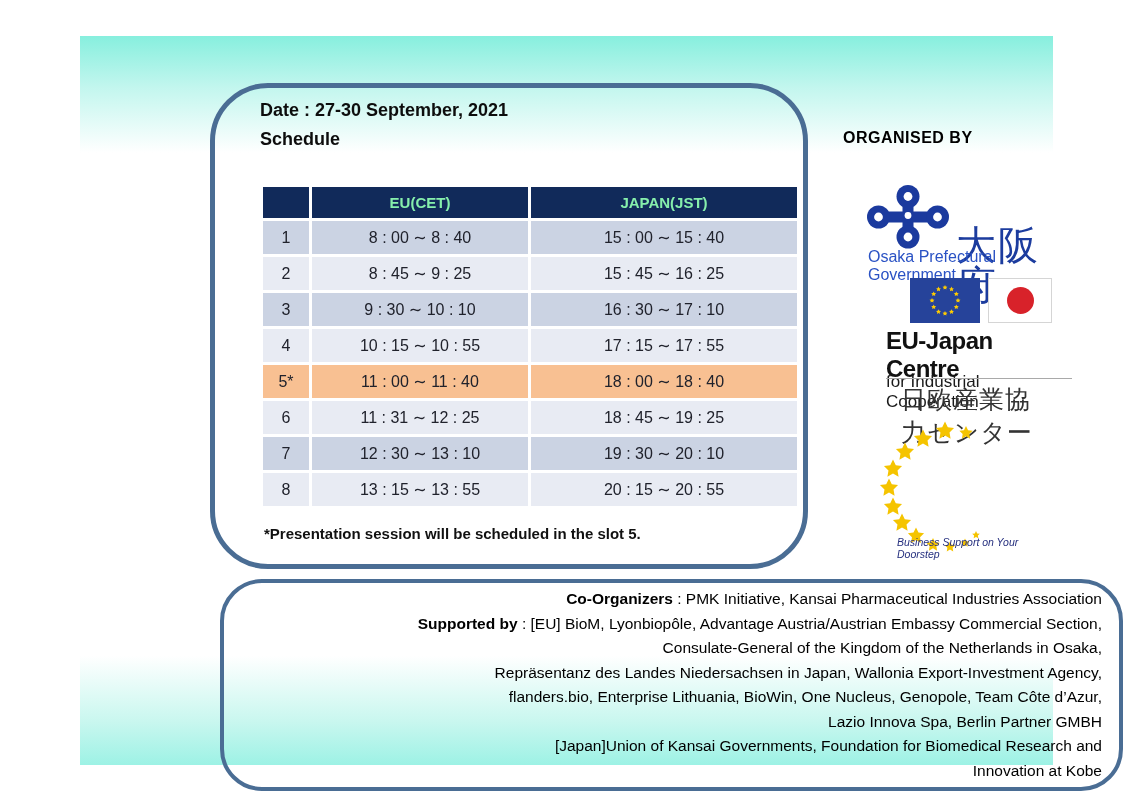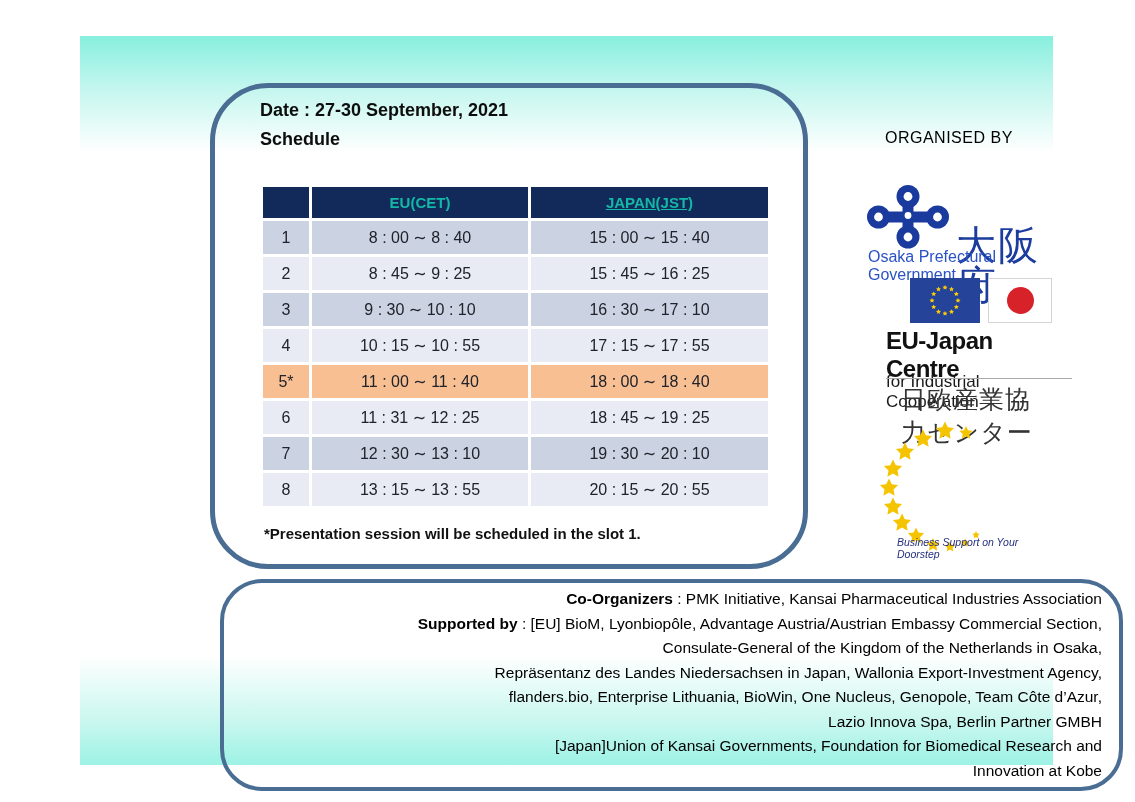--- a/index.html
+++ b/index.html
@@ -16,35 +16,35 @@
   .schedule-box {
     position: absolute; left: 130px; top: 47px; width: 598px; height: 486px;
     border: 5px solid #4a6d94; border-radius: 58px; background: transparent;
   }
 
   .event-head { position: absolute; left: 180px; top: 60px; font-size: 18px; font-weight: bold; color: #0d0d0d; line-height: 29px; }
 
   
   .sched-table { position: absolute; left: 180px; top: 148px; border-collapse: separate; border-spacing: 3px; }
   .sched-table th {
-    background: #112a5a; color: #14b8a6; font-weight: bold; font-size: 15px;
+    background: #112a5a; color: #86efac; font-weight: bold; font-size: 15px;
     height: 31px; vertical-align: middle;
   }
   .sched-table td { height: 33px; text-align: center; vertical-align: middle; font-size: 16px; color: #20222c; }
   .col-slot { width: 46px; }
   .col-eu { width: 216px; }
-  .col-jp { width: 237px; text-decoration: underline; }
+  .col-jp { width: 266px; }
   tr.band-dark td { background: #cbd3e3; }
   tr.band-light td { background: #e8ebf3; }
   tr.highlight td { background: #f8c092; }
 
   .footnote { position: absolute; left: 184px; top: 489px; font-size: 15px; font-weight: 600; color: #111111; }
 
   
-  .organised-by { position: absolute; left: 763px; top: 93px; font-size: 16px; font-weight: normal; color: #000000; letter-spacing: 0.5px; margin-left: 42px; }
+  .organised-by { position: absolute; left: 763px; top: 93px; font-size: 16px; font-weight: bold; color: #000000; letter-spacing: 0.5px; }
 
   .osaka-mark { position: absolute; left: 786px; top: 148px; }
   .osaka-kanji { position: absolute; left: 876px; top: 152px; font-size: 40px; color: #1c3c9e; letter-spacing: 2px; line-height: 1; margin-top: 37px; }
   .osaka-caption { position: absolute; left: 788px; top: 212px; font-size: 16px; color: #2a52c4; }
 
   .euflag { position: absolute; left: 830px; top: 242px; }
   .jpflag { position: absolute; left: 908px; top: 242px; width: 64px; height: 45px; background: #ffffff; border: 1px solid #d5d5d5; }
   .jpflag .sun { position: absolute; left: 50%; top: 50%; width: 27px; height: 27px; margin: -13.5px 0 0 -13.5px; border-radius: 50%; background: #d8222a; }
   .euj-title { position: absolute; left: 806px; top: 291px; font-size: 24px; font-weight: bold; color: #111111; letter-spacing: -0.5px; }
   .euj-sub { position: absolute; left: 806px; top: 336px; font-size: 17px; color: #1a1a1a; }
@@ -127,21 +127,21 @@
         <td>19 : 30 ∼ 20 : 10</td>
       </tr>
       <tr class="band-light">
         <td>8</td>
         <td>13 : 15 ∼ 13 : 55</td>
         <td>20 : 15 ∼ 20 : 55</td>
       </tr>
     </tbody>
       </table>
 
-    <div class="footnote">*Presentation session will be scheduled in the slot 1.</div>
+    <div class="footnote">*Presentation session will be scheduled in the slot 5.</div>
 
     <div class="organised-by">ORGANISED BY</div>
 
     <svg class="osaka-mark" width="84" height="66" viewBox="0 0 84 66">
       <g stroke="#1b3a9e" stroke-width="11">
         <line x1="42" y1="13" x2="42" y2="53"></line>
         <line x1="13" y1="33" x2="71" y2="33"></line>
       </g>
       <g fill="#1b3a9e">
         <circle cx="42" cy="12.5" r="11.5"></circle>

